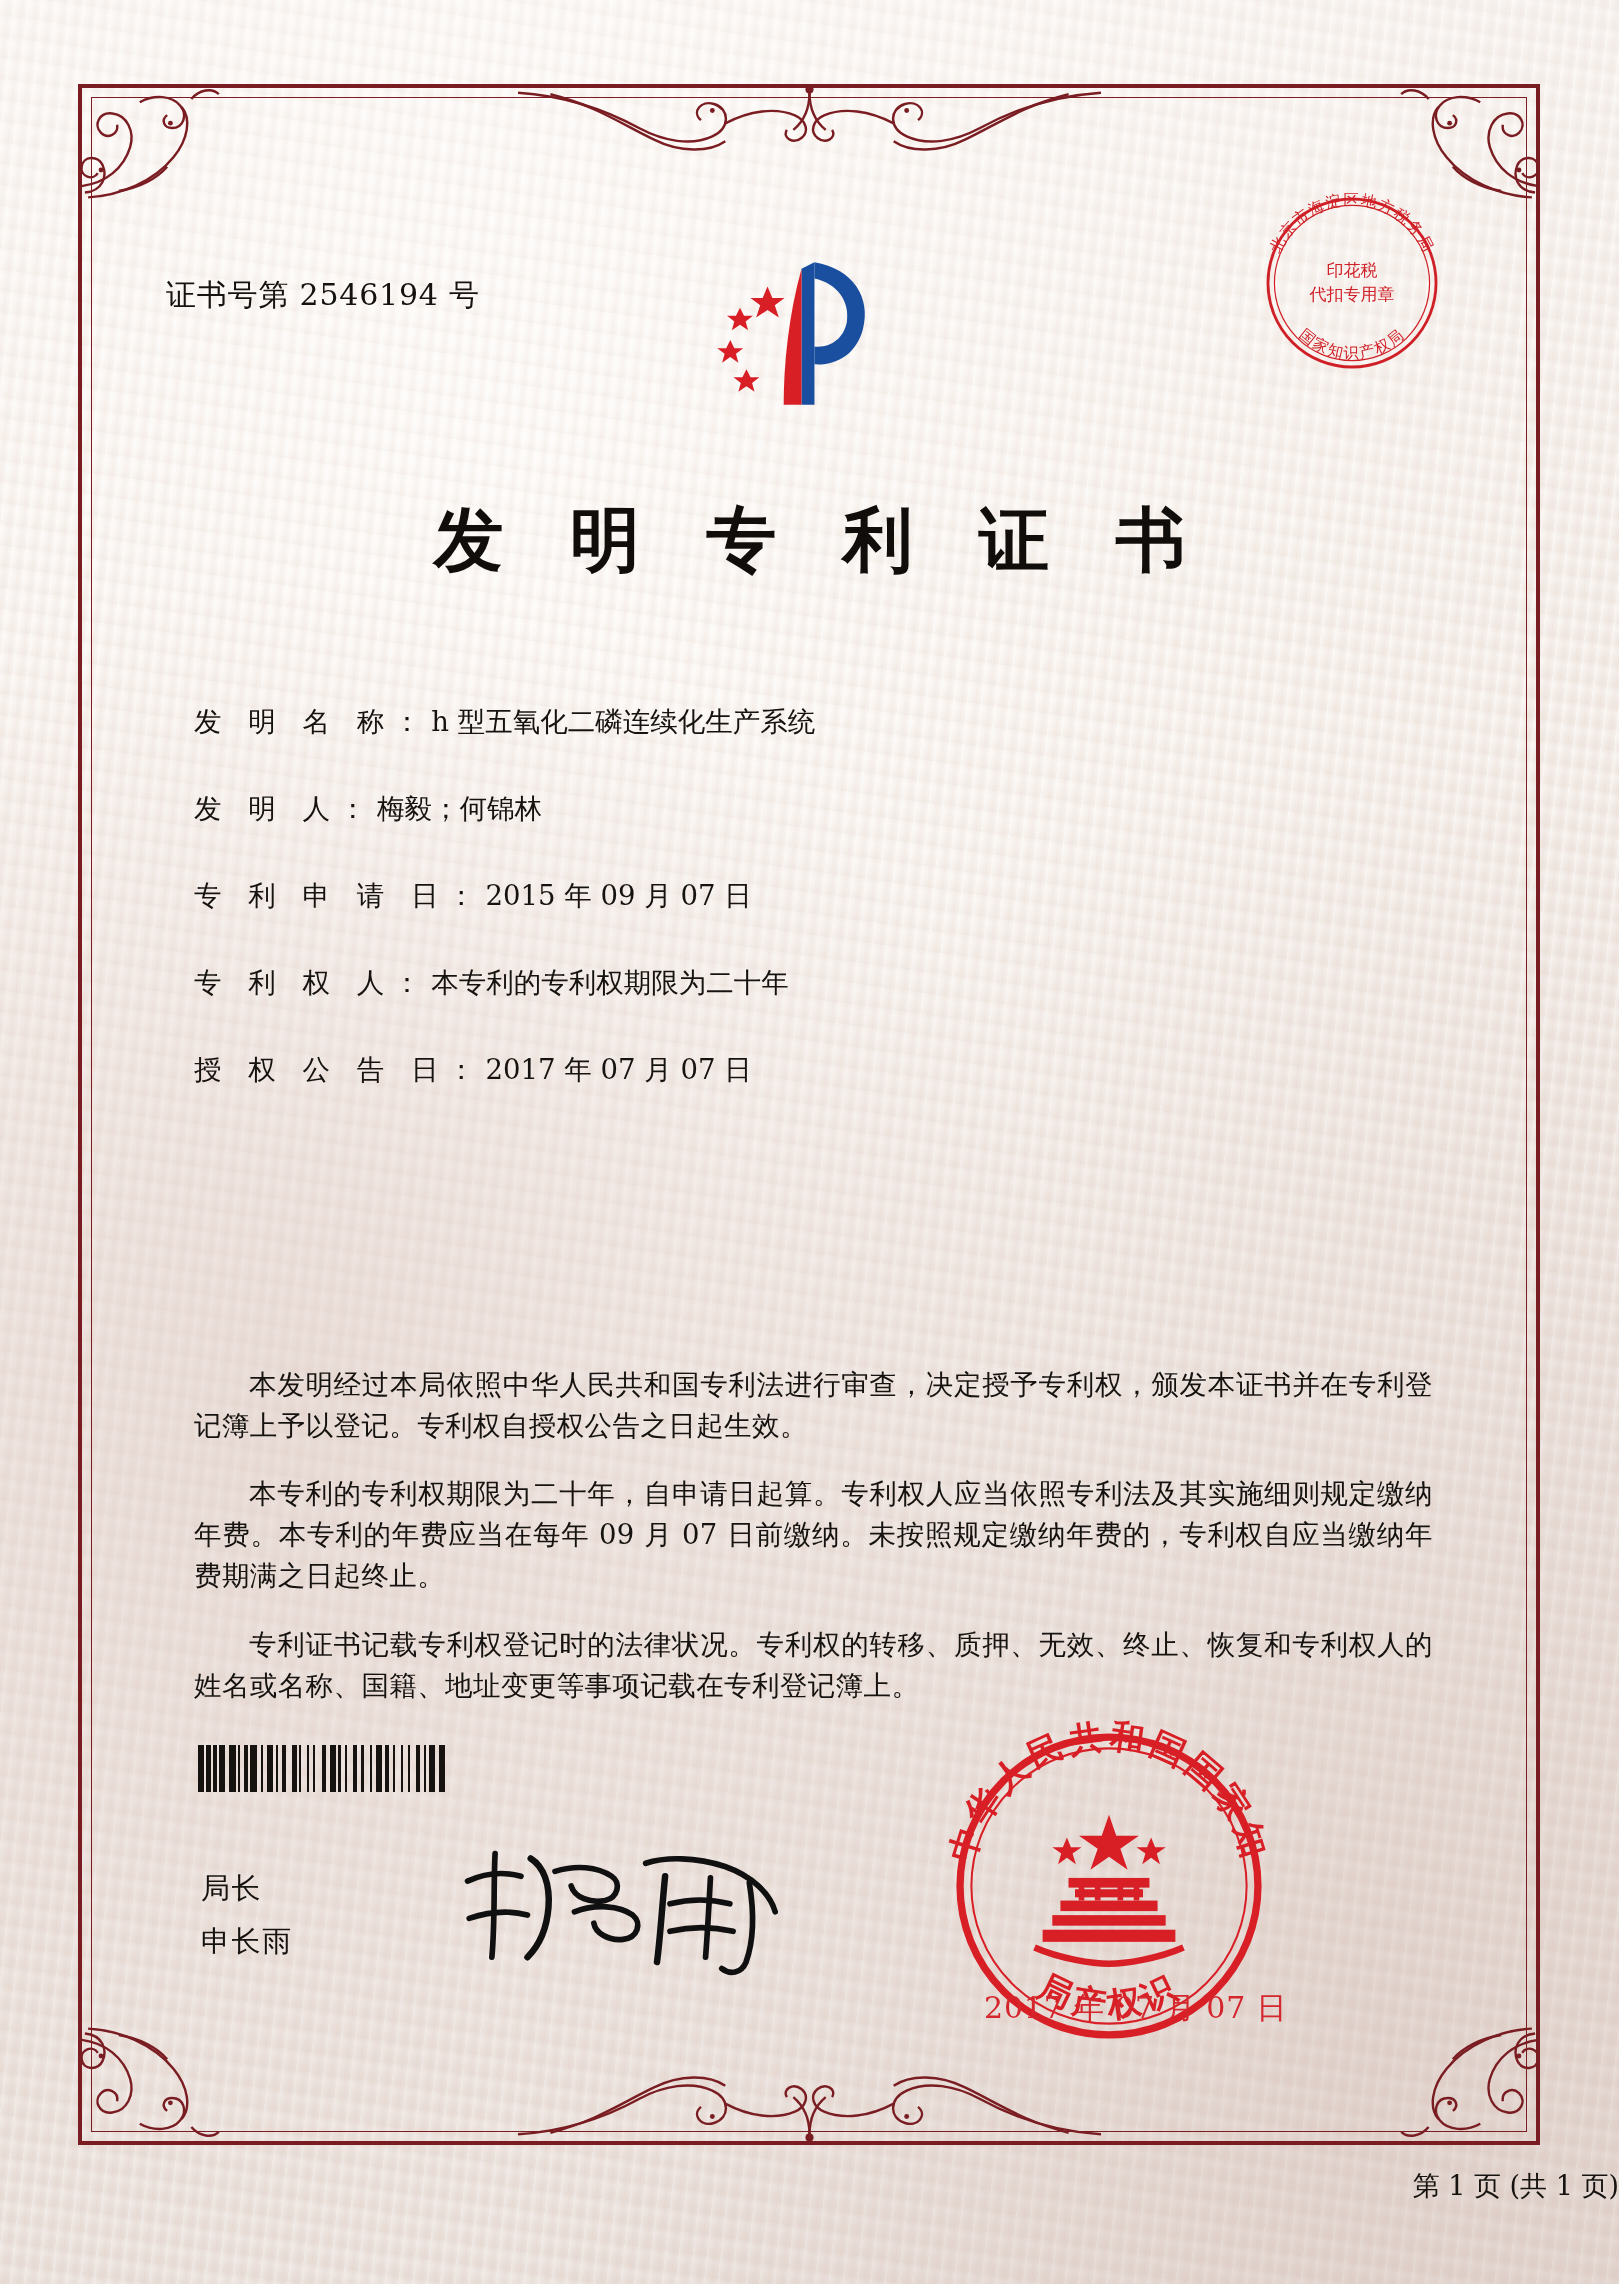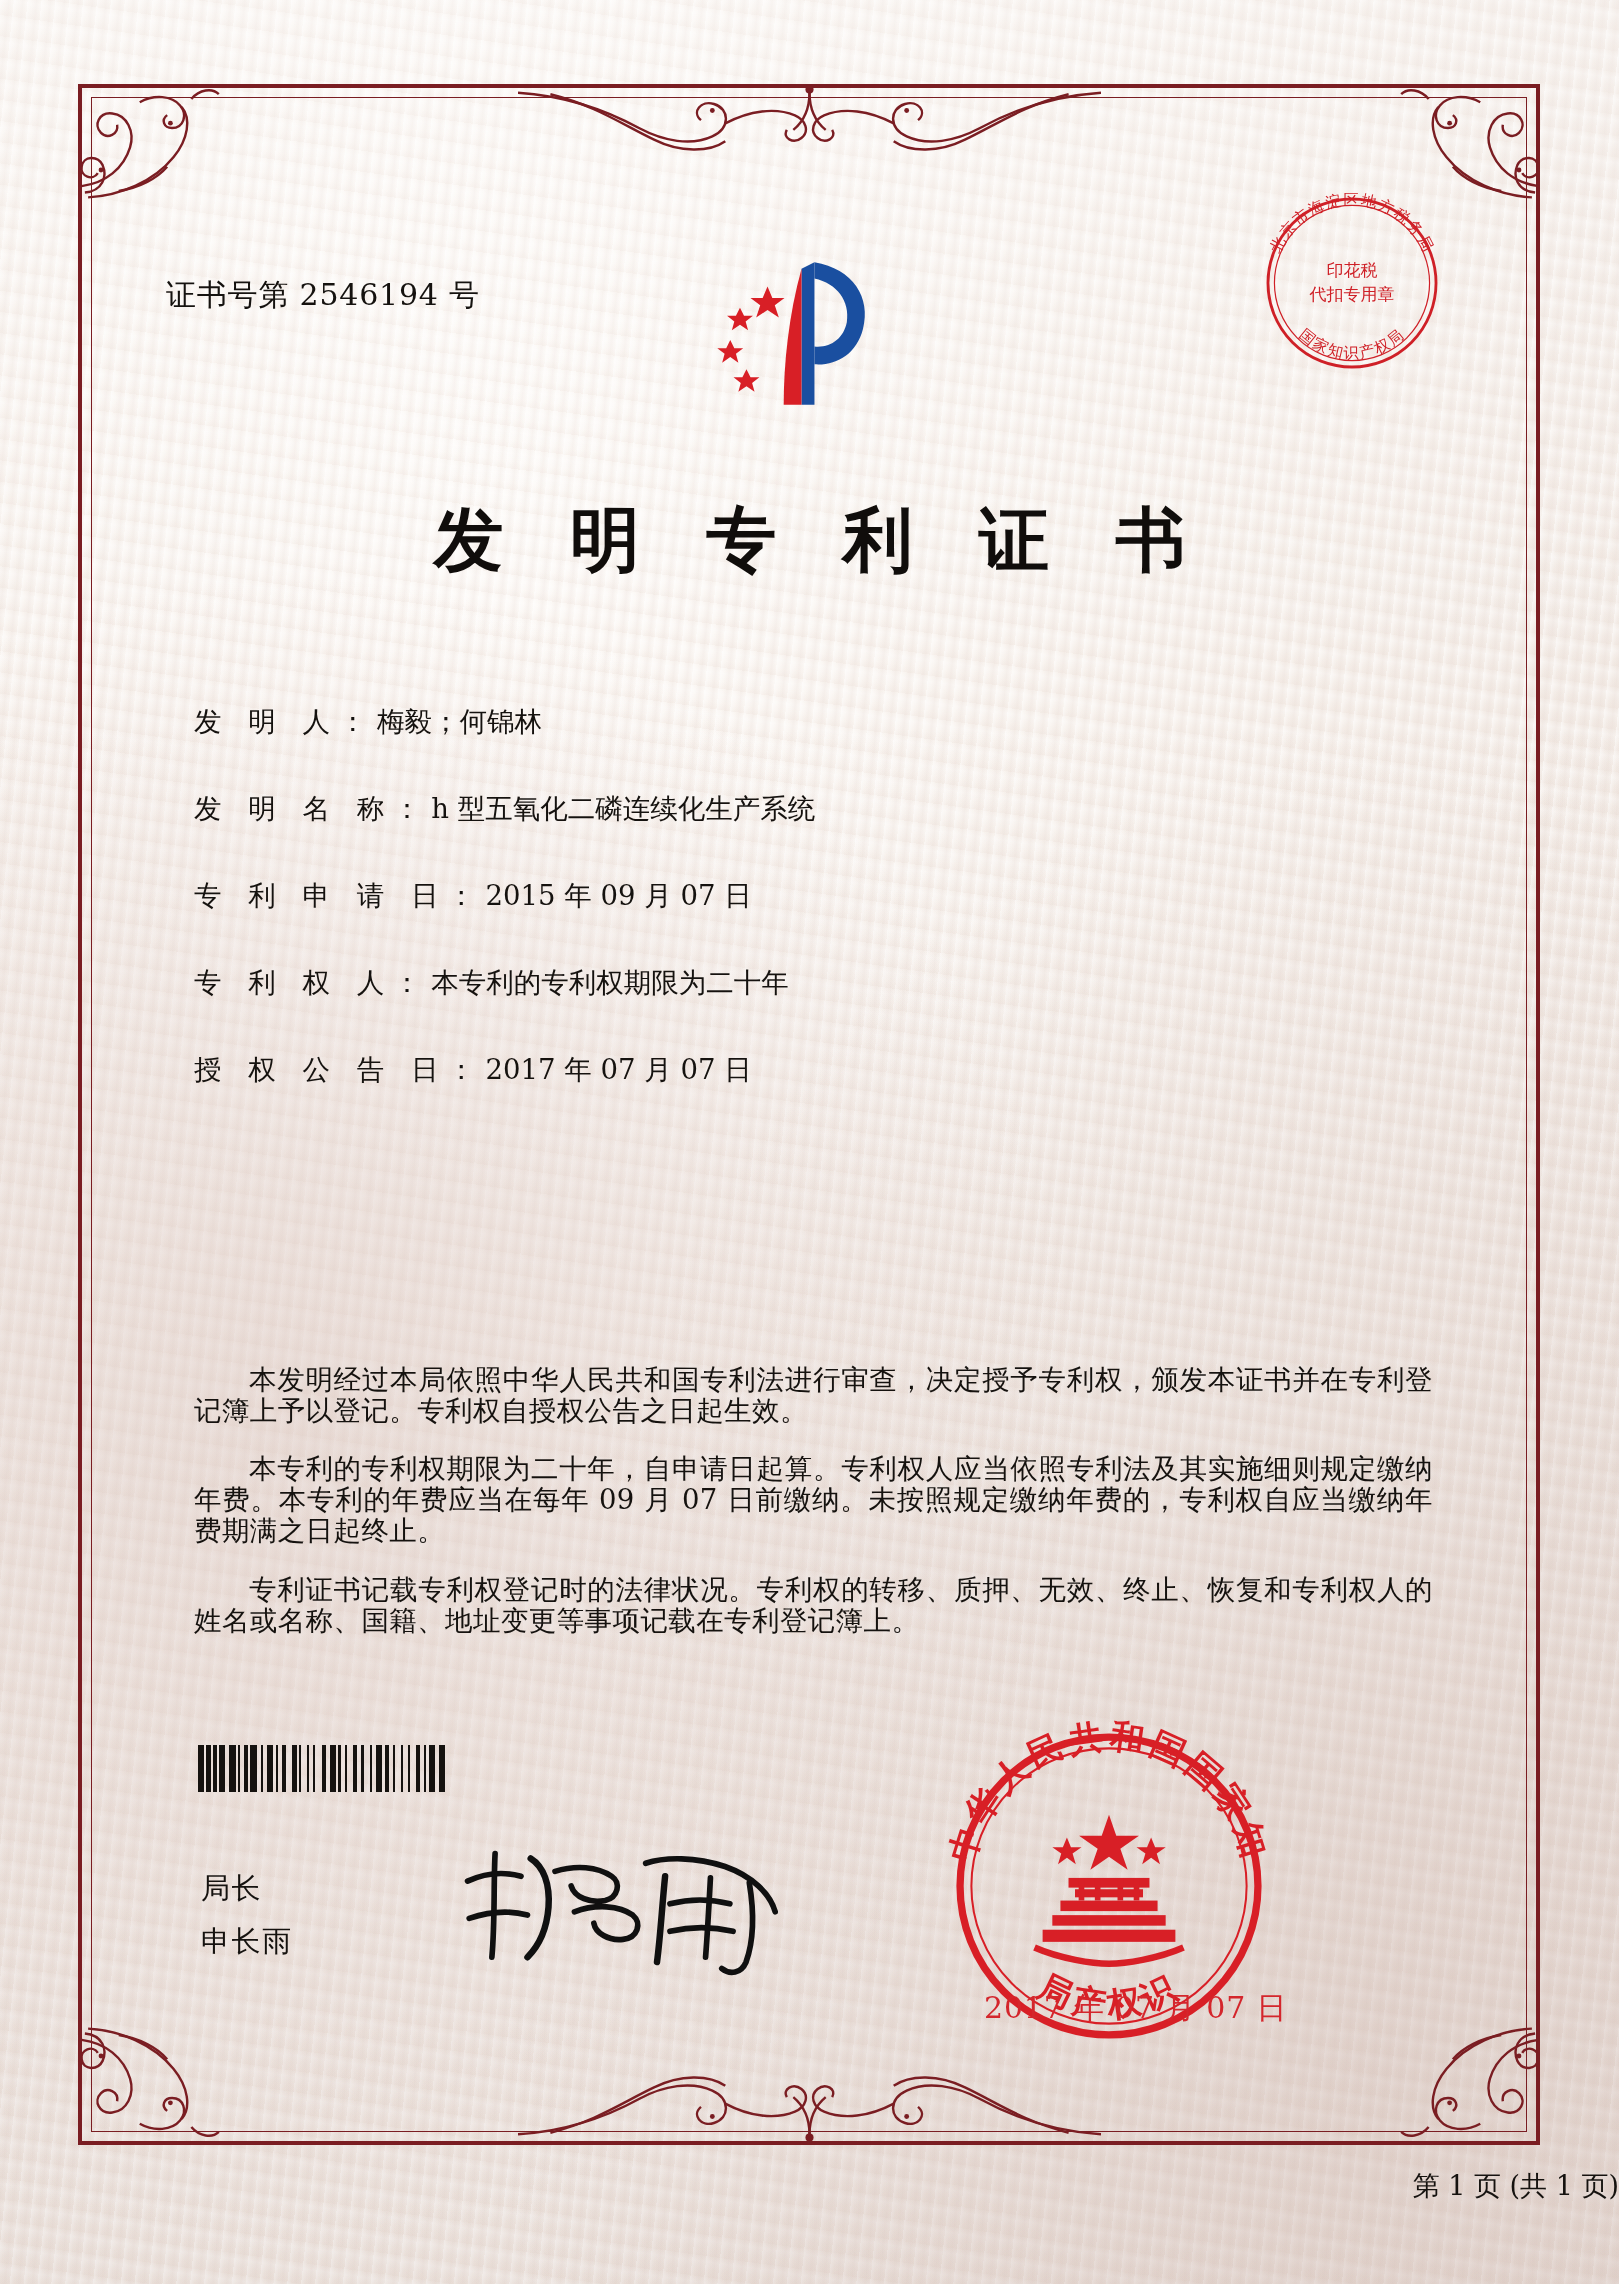--- a/index.html
+++ b/index.html
@@ -149,21 +149,21 @@
 
   
   #paragraphs {
     position: absolute;
     left: 194px; top: 1336px;
     width: 1239px;
     color: #15120f;
   }
   .para {
     font-size: 27.5px;
-    line-height: 31px;
+    line-height: 41px;
     text-indent: 55px;
     text-align: justify;
     margin-bottom: 3.2px;
     letter-spacing: 0.4px;
   }
 
   
   #barcode {
     position: absolute;
     left: 198px; top: 1745px;
@@ -348,26 +348,26 @@
       </text>
       <text x="125" y="116" font-size="21" fill="currentColor" text-anchor="middle" font-family="'DejaVu Serif', serif">印花税</text>
       <text x="125" y="146" font-size="21" fill="currentColor" text-anchor="middle" font-family="'DejaVu Serif', serif">代扣专用章</text>
     </svg>
   </div>
 
   <div id="doc-title">发 明 专 利 证 书</div>
 
   <div id="fields">
     <div class="field-row">
+      <span class="field-label sp1">发 明 名 称：</span>
+      <span class="field-value">h 型五氧化二磷连续化生产系统</span>
+    </div>
+    <div class="field-row">
       <span class="field-label sp1">发     明     人：</span>
       <span class="field-value">梅毅；何锦林</span>
-    </div>
-    <div class="field-row">
-      <span class="field-label sp1">发 明 名 称：</span>
-      <span class="field-value">h 型五氧化二磷连续化生产系统</span>
     </div>
     <div class="field-row">
       <span class="field-label sp1">专 利 申 请 日：</span>
       <span class="field-value">2015 年 09 月 07 日</span>
     </div>
     <div class="field-row">
       <span class="field-label sp1">专 利 权 人：</span>
       <span class="field-value">本专利的专利权期限为二十年</span>
     </div>
     <div class="field-row">

